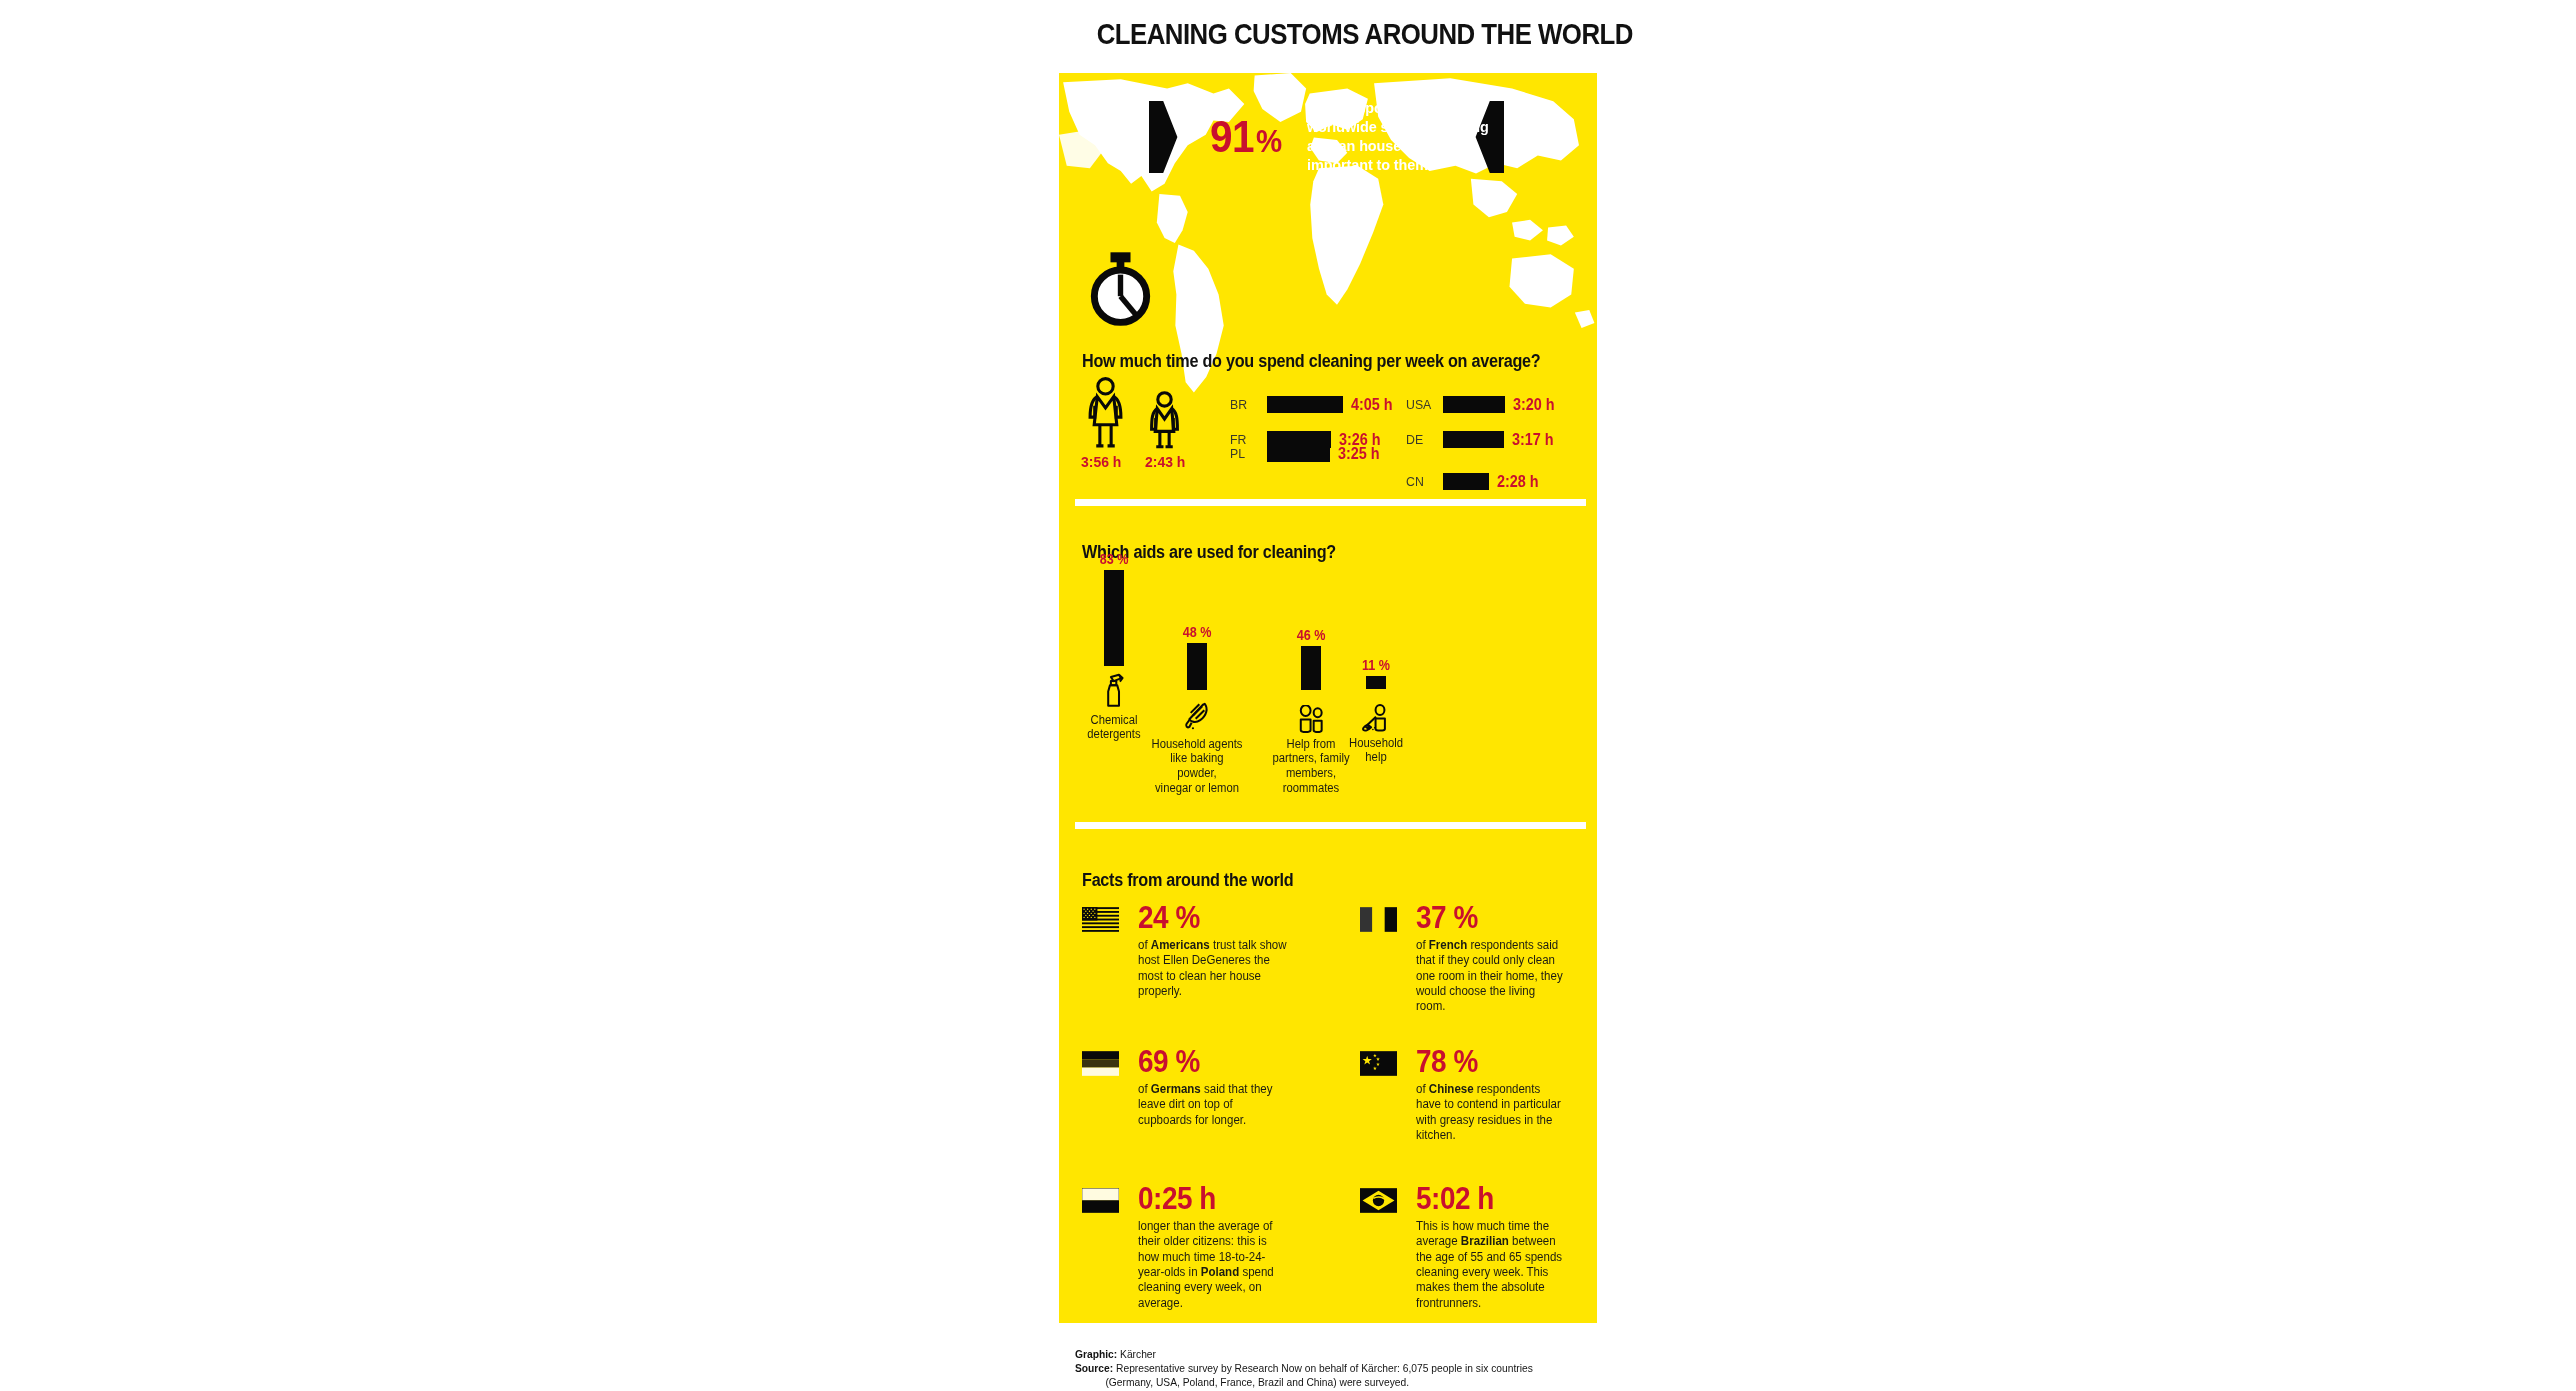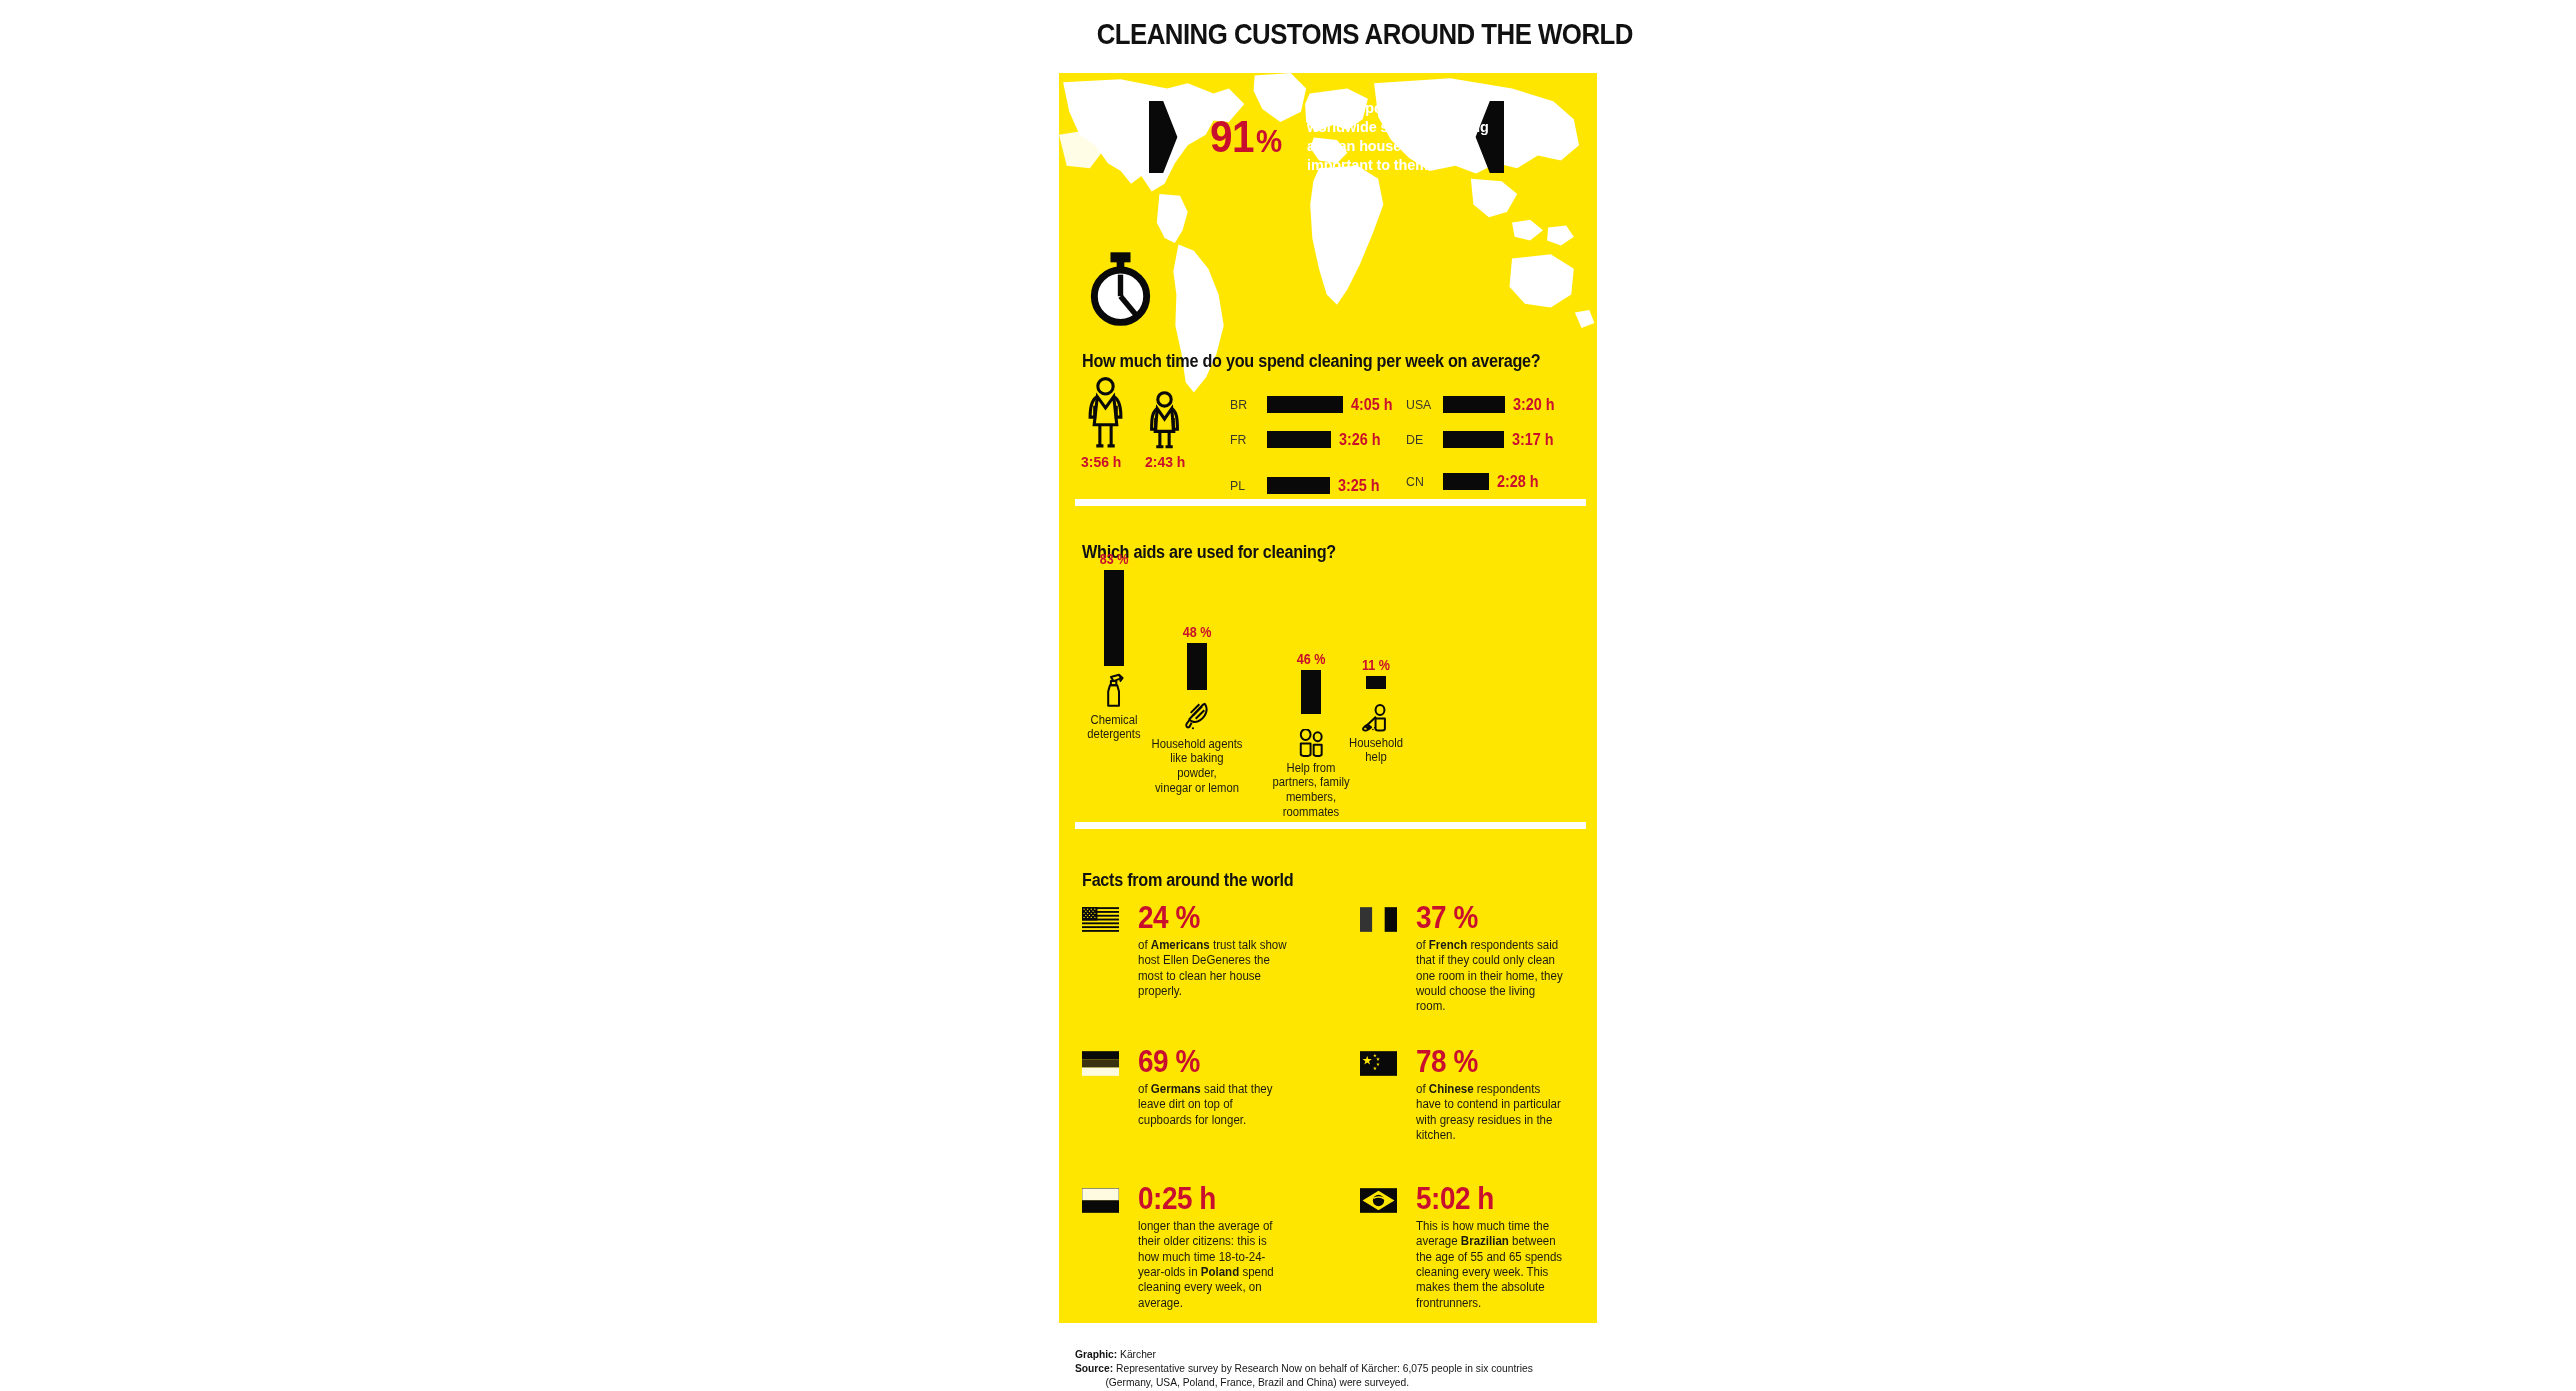--- a/index.html
+++ b/index.html
@@ -199,21 +199,21 @@
   <div class="cbar-row" style="left:1230px;top:393px;">
     <span class="cbar-label">BR</span>
     <span class="cbar" style="width:76px;"></span>
     <span class="cbar-val">4:05 h</span>
   </div>
   <div class="cbar-row" style="left:1230px;top:428px;">
     <span class="cbar-label">FR</span>
     <span class="cbar" style="width:64px;"></span>
     <span class="cbar-val">3:26 h</span>
   </div>
-  <div class="cbar-row" style="left:1230px;top:474px;justify-content:flex-end;">
+  <div class="cbar-row" style="left:1230px;top:442px;justify-content:flex-end;">
     <span class="cbar-label">PL</span>
     <span class="cbar" style="width:63px;"></span>
     <span class="cbar-val">3:25 h</span>
   </div>
 
   <div class="cbar-row" style="left:1406px;top:393px;">
     <span class="cbar-label">USA</span>
     <span class="cbar" style="width:62px;"></span>
     <span class="cbar-val">3:20 h</span>
   </div>
@@ -261,21 +261,21 @@
           <path d="M14 44 L8 52 C5 57 9 62 14 59 L19 50"></path>
           <circle cx="22" cy="62" r="2.4" fill="#090909" stroke="none"></circle>
         </g>
       </svg>
     </div>
     <div class="aid-label" style="white-space:pre-line;">Household agents
 like baking powder,
 vinegar or lemon</div>
   </div>
 
-  <div class="aid" style="left:1262px;top:628px;margin-top:24px;">
+  <div class="aid" style="left:1262px;top:628px;">
     <div class="aid-pct">46 %</div>
     <div class="aid-bar" style="height:44px;"></div>
     <div class="aid-icon">
       <svg viewBox="0 0 72 62" width="32" height="28">
         <g fill="none" stroke="#090909" stroke-width="4.5">
           <ellipse cx="24" cy="12" rx="11" ry="12"></ellipse>
           <path d="M13 32 L35 32 L35 56 C35 59 32 60 29 60 L19 60 C16 60 13 59 13 56 Z" stroke-linejoin="round"></path>
           <ellipse cx="51" cy="17" rx="9" ry="10"></ellipse>
           <path d="M42 35 L60 35 L60 56 C60 59 57 60 55 60 L47 60 C44 60 42 59 42 56 Z" stroke-linejoin="round"></path>
         </g>

